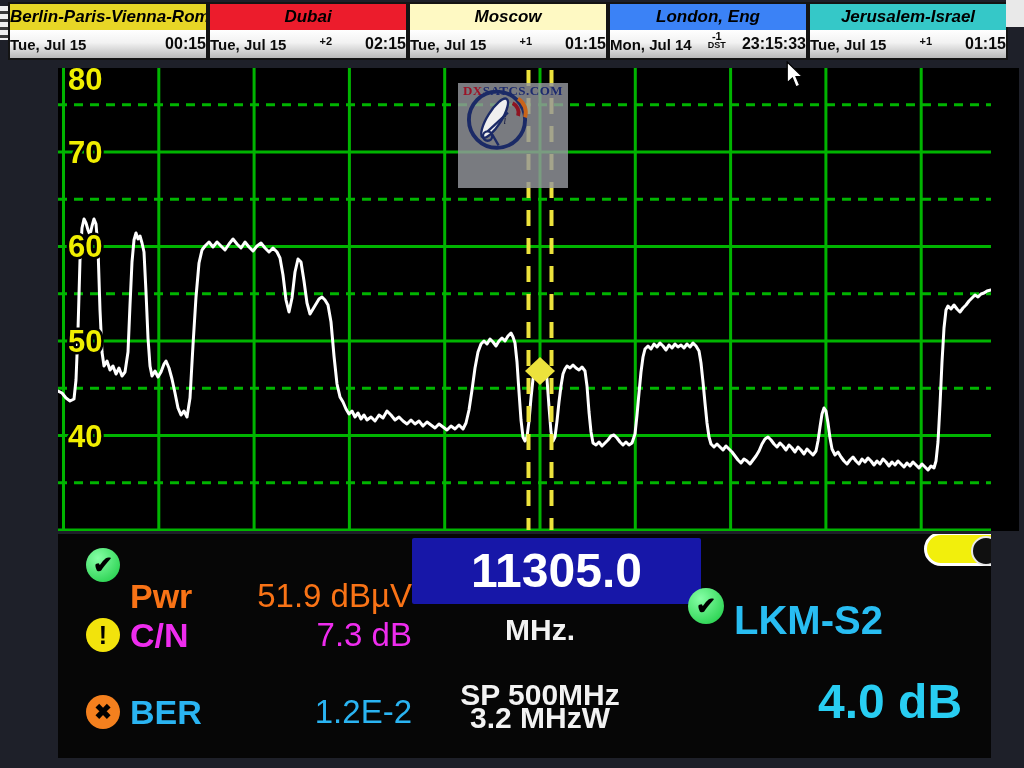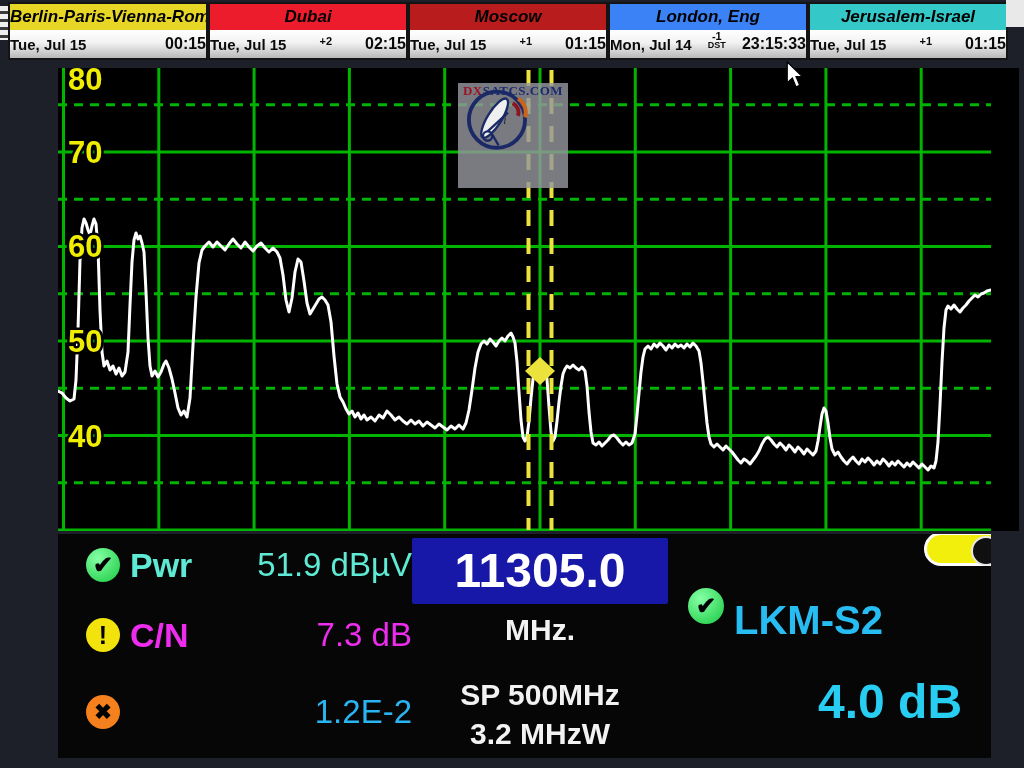--- a/index.html
+++ b/index.html
@@ -40,24 +40,24 @@
   
   .readings{position:absolute;left:58px;top:534px;width:933px;height:224px;background:#060606;overflow:hidden;}
   .ico{position:absolute;width:34px;height:34px;border-radius:50%;display:flex;align-items:center;
        justify-content:center;font-weight:bold;color:#000;}
   .ico-ok{background:radial-gradient(circle at 35% 30%,#86ffa6,#17c93f);font-size:24px;}
   .ico-warn{background:#f2e30c;font-size:25px;}
   .ico-bad{background:#f4801e;font-size:21px;}
   .rlabel{position:absolute;left:72px;height:44px;line-height:44px;font-weight:bold;font-size:34px;white-space:nowrap;}
   .rvalue{position:absolute;left:140px;width:214px;height:44px;line-height:44px;text-align:right;
           font-weight:normal;font-size:33px;white-space:nowrap;}
-  .c-yellow{color:#5eead4;}
+  .c-yellow{color:#f97316;margin-top:31px;}
   .c-magenta{color:#ee2cee;}
   .c-cyan{color:#2ab4f2;}
-  .freqbox{position:absolute;left:354px;top:4px;width:256px;height:66px;background:#1717a8;
+  .freqbox{position:absolute;left:354px;top:4px;width:289px;height:66px;background:#1717a8;
            text-align:center;line-height:66px;font-weight:bold;font-size:48px;color:#fff;border-radius:2px;}
   .cmid{position:absolute;left:354px;width:256px;height:40px;line-height:40px;text-align:center;
         font-weight:bold;font-size:30px;color:#f2f2f2;white-space:nowrap;}
   .lkm-text{position:absolute;left:676px;top:54px;height:64px;line-height:64px;
             font-weight:bold;font-size:40px;color:#28bdf2;white-space:nowrap;}
   .margin-text{position:absolute;left:760px;top:136px;height:64px;line-height:64px;width:300px;
                font-weight:bold;font-size:48px;color:#28cdf2;white-space:nowrap;}
   .toggle{position:absolute;left:866px;top:-2px;width:140px;height:34px;background:#f2ef0c;
           border:3px solid #fff;border-radius:18px;box-sizing:border-box;}
   .toggle-knob{position:absolute;left:44px;top:1px;width:26px;height:26px;border-radius:50%;
@@ -87,21 +87,21 @@
         <div class="clock-daterow">
           <span>Tue, Jul 15</span>
           <span class="clock-off">
             <span class="offv">+2</span>
             <span class="offl"></span>
           </span>
           <span class="clock-time">02:15</span>
         </div>
       </div>
       <div class="clock-panel">
-        <div class="clock-header" style="background: #b91c1c; font-style: italic;">Moscow</div>
+        <div class="clock-header" style="background: #fef9c3; font-style: italic;">Moscow</div>
         <div class="clock-daterow">
           <span>Tue, Jul 15</span>
           <span class="clock-off">
             <span class="offv">+1</span>
             <span class="offl"></span>
           </span>
           <span class="clock-time">01:15</span>
         </div>
       </div>
       <div class="clock-panel">
@@ -184,26 +184,27 @@
   <div class="readings">
     <div class="ico ico-ok" style="left:28px;top:14px;">✔</div>
     <div class="rlabel c-yellow" style="top:9px;">Pwr</div>
     <div class="rvalue c-yellow" style="top:9px;">51.9 dBµV</div>
 
     <div class="ico ico-warn" style="left:28px;top:84px;">!</div>
     <div class="rlabel c-magenta" style="top:79px;">C/N</div>
     <div class="rvalue c-magenta" style="top:79px;">7.3 dB</div>
 
     <div class="ico ico-bad" style="left:28px;top:161px;">✖</div>
+    <div class="rlabel c-cyan" style="top:156px;">BER</div>
     <div class="rvalue c-cyan" style="top:156px;">1.2E-2</div>
 
     <div class="freqbox">11305.0</div>
     <div class="cmid" style="top:76px;">MHz.</div>
     <div class="cmid" style="top:141px;">SP 500MHz</div>
-    <div class="cmid" style="top:180px;">3.2 MHzW</div>
+    <div class="cmid" style="top:164px;">3.2 MHzW</div>
 
     <div class="ico ico-ok" style="left:630px;top:54px;width:36px;height:36px;">✔</div>
     <div class="lkm-text">LKM-S2</div>
     <div class="margin-text">4.0 dB</div>
 
     <div class="toggle">
       <div class="toggle-knob"></div>
     </div>
   </div>
 

